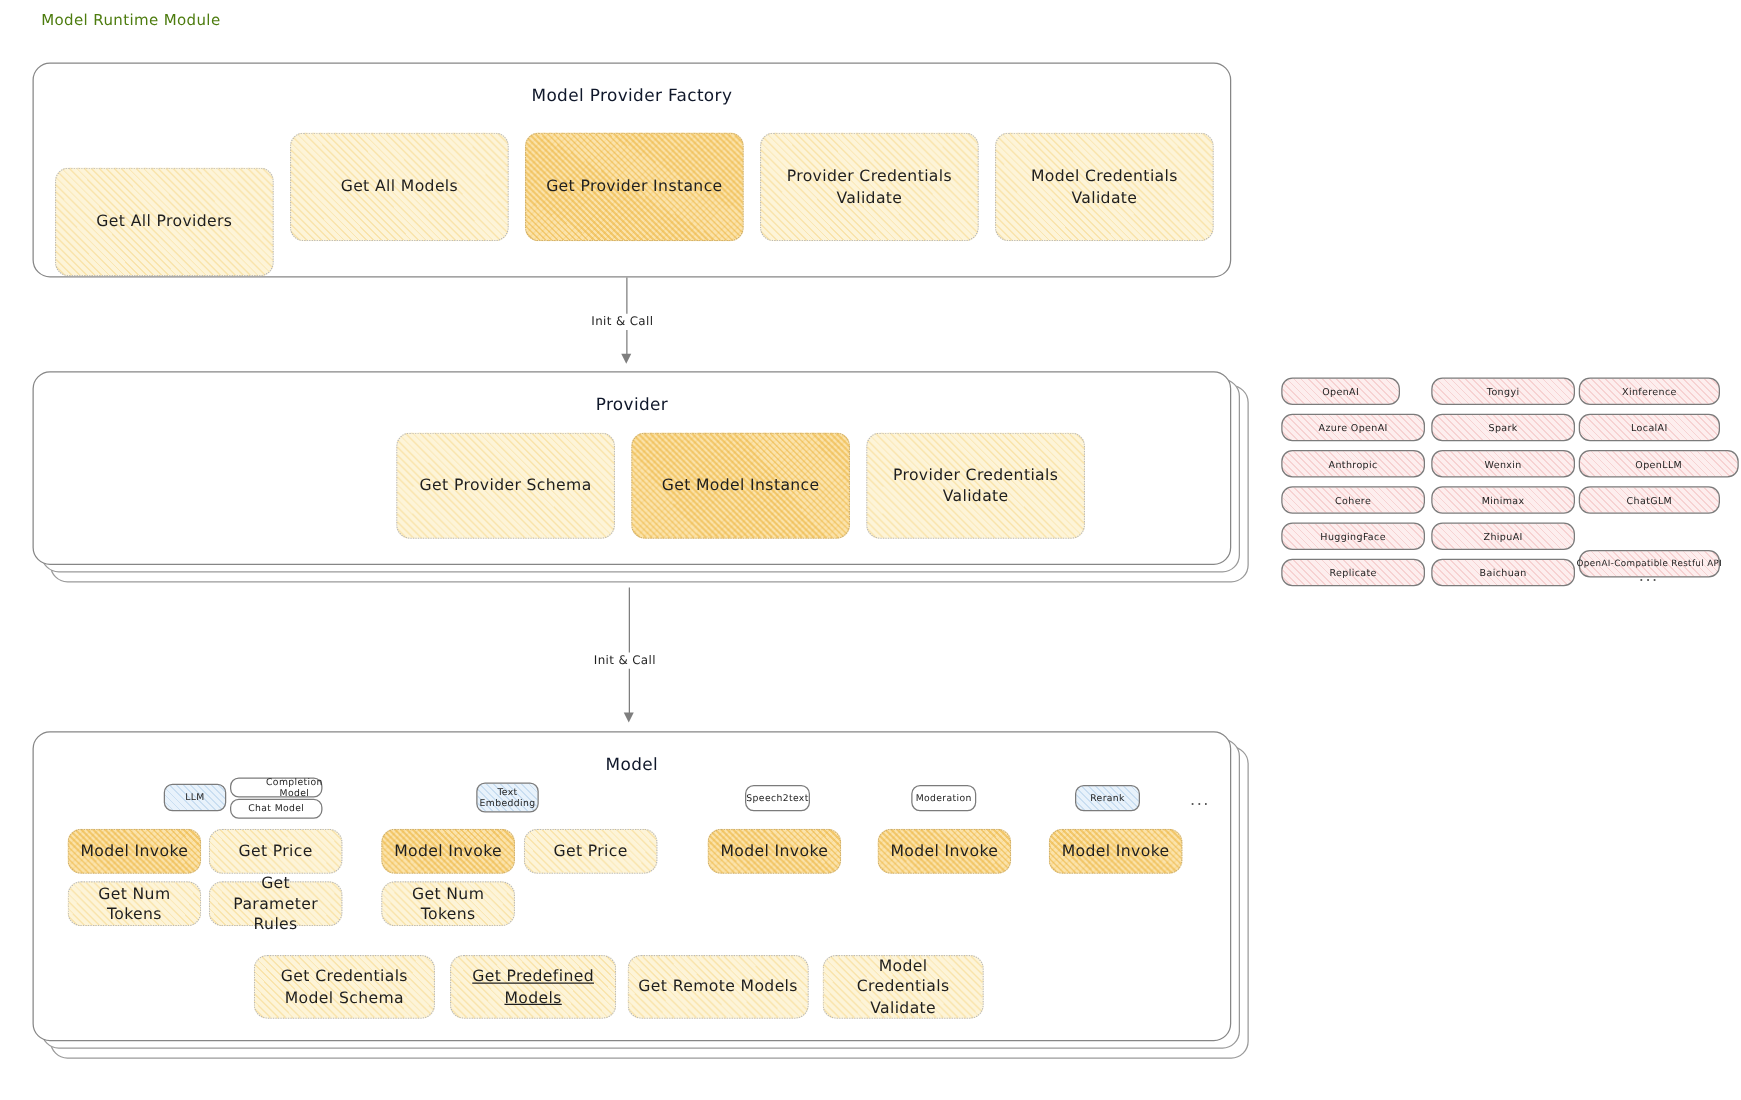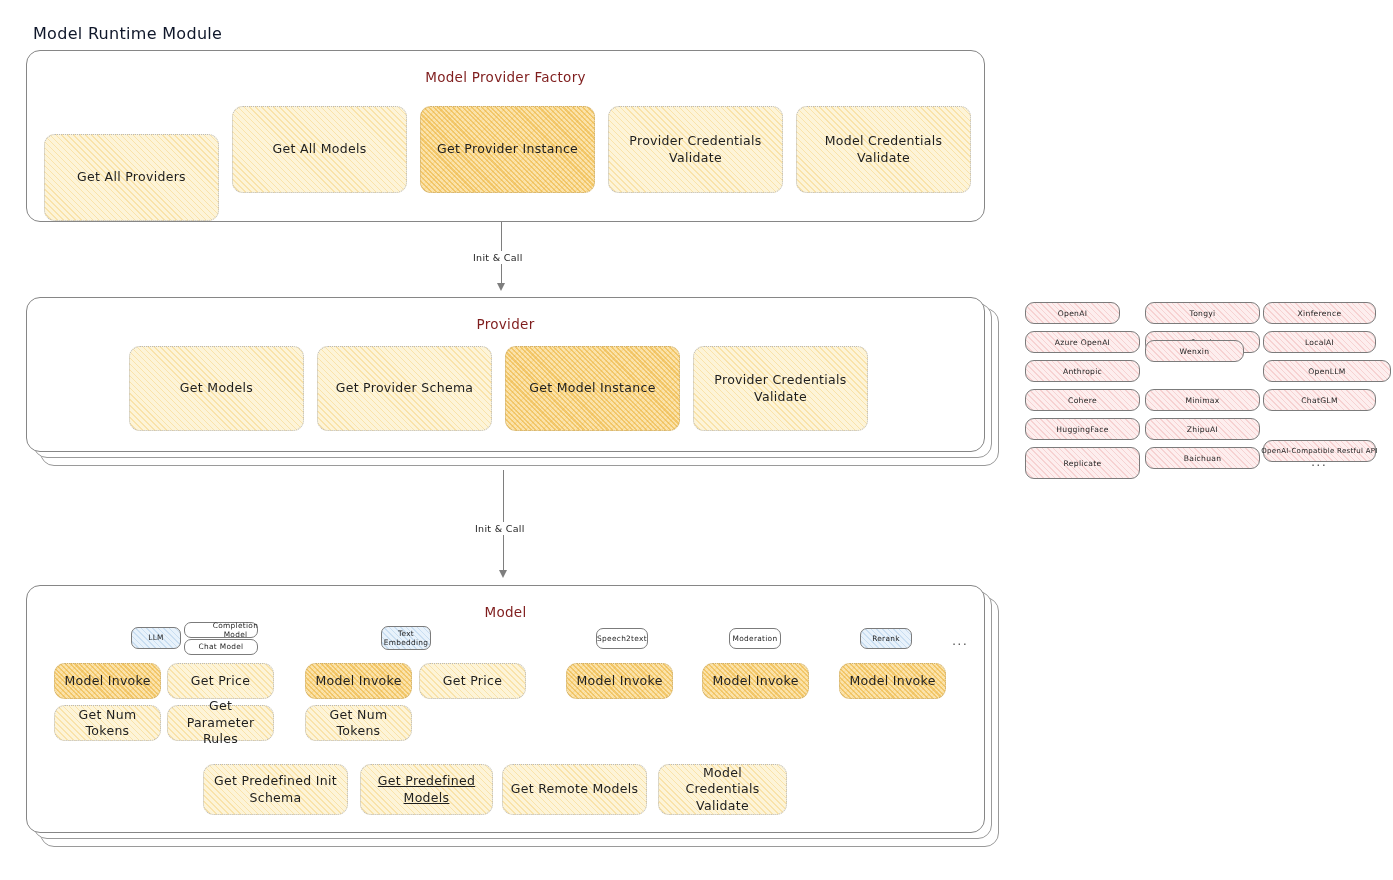--- a/index.html
+++ b/index.html
@@ -25,23 +25,23 @@
 
   
   .hand {
     font-family: "DejaVu Sans", sans-serif;
     letter-spacing: .3px;
   }
 
   .page-title {
     position: absolute;
     left: 33px;
-    top: 24px;
-    font-size: 16px;
-    color: #0f172a;
+    top: 9px;
+    font-size: 12px;
+    color: #4d7c0f;
     white-space: nowrap;
   }
 
   
   .panel {
     position: absolute;
     background: #ffffff;
     border: 1.3px solid #868686;
     border-radius: 14px;
     box-sizing: border-box;
@@ -52,21 +52,21 @@
     border: 1.1px solid #9a9a9a;
     border-radius: 14px;
     box-sizing: border-box;
     z-index: 0;
   }
   .panel-title {
     position: absolute;
     width: 100%;
     text-align: center;
     font-size: 13.5px;
-    color: #7f1d1d;
+    color: #0f172a;
     top: 18px;
     left: 0;
     pointer-events: none;
   }
 
   
   .box {
     position: absolute;
     box-sizing: border-box;
     border: 1.15px dotted #b9b9b9;
@@ -200,37 +200,36 @@
 
   <div class="conn-line" style="left:501px; top:222px; height:66px;"></div>
   <div class="arrow-head" style="left:497px; top:283px;"></div>
   <div class="conn-label hand" style="left:470px; top:251px;">Init &amp; Call</div>
 
   <div class="panel-ghost" style="left:40px; top:308px; width:959px; height:158px;"></div>
   <div class="panel-ghost" style="left:33px; top:303px; width:959px; height:155px;"></div>
   <div class="panel" style="left:26px; top:297px; width:959px; height:155px; z-index:2;">
     <div class="panel-title hand">Provider</div>
   </div>
-  <div class="box hand" style="left:129px; top:346px; width:175px; height:85px; z-index:3;">Get Models</div>
   <div class="box hl hand" style="left:505px; top:346px; width:175px; height:85px; z-index:3;">Get Model Instance</div>
   <div class="box hand" style="left:317px; top:346px; width:175px; height:85px; z-index:3;">Get Provider Schema</div>
   <div class="box hand" style="left:693px; top:346px; width:175px; height:85px; z-index:3;">Provider Credentials Validate</div>
 
   <div>
 
     <div class="chip-pink hand" style="left:1025px; top:302px; width:95px; height:22px;">OpenAI</div>
     <div class="chip-pink hand" style="left:1025px; top:331px; width:115px; height:22px;">Azure OpenAI</div>
     <div class="chip-pink hand" style="left:1025px; top:360px; width:115px; height:22px;">Anthropic</div>
     <div class="chip-pink hand" style="left:1025px; top:389px; width:115px; height:22px;">Cohere</div>
     <div class="chip-pink hand" style="left:1025px; top:418px; width:115px; height:22px;">HuggingFace</div>
-    <div class="chip-pink hand" style="left:1025px; top:447px; width:115px; height:32px;text-align:center;">Replicate</div>
+    <div class="chip-pink hand" style="left:1025px; top:447px; width:115px; height:22px;text-align:center;">Replicate</div>
 
     <div class="chip-pink hand" style="left:1145px; top:302px; width:115px; height:22px;">Tongyi</div>
     <div class="chip-pink hand" style="left:1145px; top:331px; width:115px; height:22px;">Spark</div>
-    <div class="chip-pink hand" style="left:1145px; top:340px; width:99px; height:22px;">Wenxin</div>
+    <div class="chip-pink hand" style="left:1145px; top:360px; width:115px; height:22px;">Wenxin</div>
     <div class="chip-pink hand" style="left:1145px; top:389px; width:115px; height:22px;">Minimax</div>
     <div class="chip-pink hand" style="left:1145px; top:418px; width:115px; height:22px;">ZhipuAI</div>
     <div class="chip-pink hand" style="left:1145px; top:447px; width:115px; height:22px;">Baichuan</div>
 
     <div class="chip-pink hand" style="left:1263px; top:302px; width:113px; height:22px;">Xinference</div>
     <div class="chip-pink hand" style="left:1263px; top:331px; width:113px; height:22px;">LocalAI</div>
     <div class="chip-pink hand" style="left:1263px; top:360px; width:128px; height:22px;">OpenLLM</div>
     <div class="chip-pink hand" style="left:1263px; top:389px; width:113px; height:22px;">ChatGLM</div>
     <div class="chip-pink hand" style="left:1263px; top:440px; width:113px; height:22px; font-size:7px;">OpenAI-Compatible Restful API</div>
     <div class="ellipsis hand" style="left:1311px; top:455px;">...</div>
@@ -264,18 +263,18 @@
   <div class="box hl hand" style="left:566px; top:663px; width:107px; height:36px; z-index:3;">Model Invoke</div>
 
   <div class="badge hand" style="left:729px; top:628px; width:52px; height:21px; z-index:3;text-align:center;">Moderation</div>
   <div class="box hl hand" style="left:702px; top:663px; width:107px; height:36px; z-index:3;">Model Invoke</div>
 
   <div class="badge blue hand" style="left:860px; top:628px; width:52px; height:21px; z-index:3;">Rerank</div>
   <div class="box hl hand" style="left:839px; top:663px; width:107px; height:36px; z-index:3;">Model Invoke</div>
 
   <div class="ellipsis hand" style="left:952px; top:634px; z-index:3;">...</div>
 
-  <div class="box hand" style="left:203px; top:764px; width:145px; height:51px; z-index:3;">Get Predefined Init Schema</div>
+  <div class="box hand" style="left:203px; top:764px; width:145px; height:51px; z-index:3;">Get Credentials Model Schema</div>
   <div class="box hand" style="left:360px; top:764px; width:133px; height:51px; z-index:3;text-decoration:underline;">Get Predefined Models</div>
   <div class="box hand" style="left:502px; top:764px; width:145px; height:51px; z-index:3;">Get Remote Models</div>
   <div class="box hand" style="left:658px; top:764px; width:129px; height:51px; z-index:3;">Model Credentials Validate</div>
 
 </div>
 
 </body></html>

